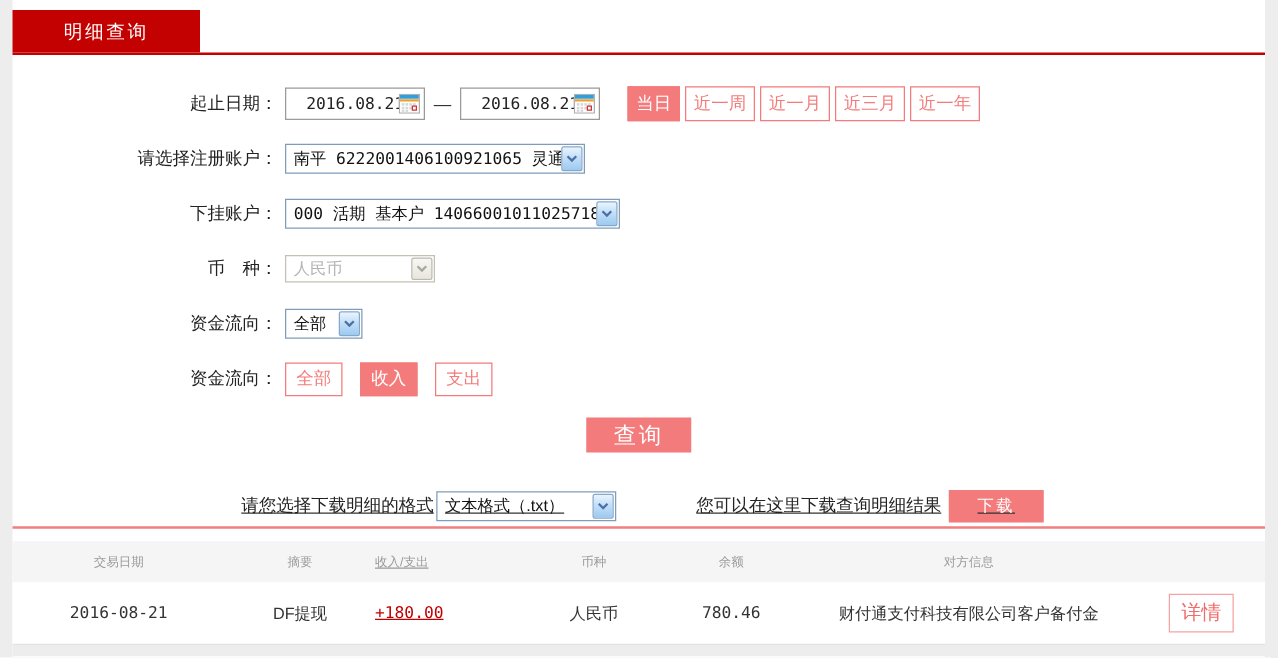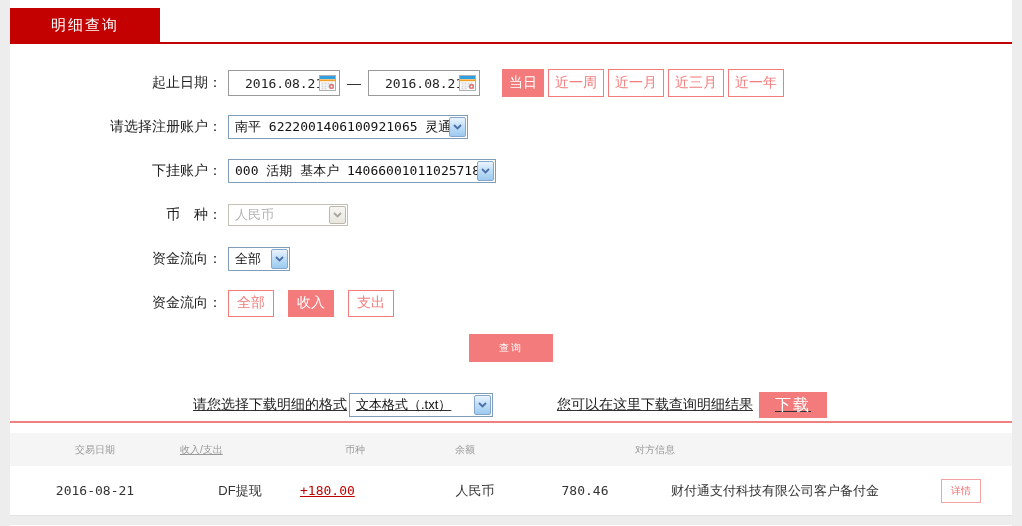--- a/index.html
+++ b/index.html
@@ -65,51 +65,51 @@
   .flow-btns { display:flex; gap:14px; }
   .fbtn {
     min-width:44px; height:27px; padding:0 8px; display:flex; align-items:center; justify-content:center;
     border:1px solid #f47b7b; color:#f47b7b; background:#fff; font-size:14px; cursor:pointer;
   }
   .fbtn.active { background:#f47b7b; color:#fff; }
 
   .query-row { height:46px; display:flex; justify-content:center; }
   .query-btn {
     margin-top:9px; width:84px; height:28px; background:#f47b7b; color:#fff;
-    border:none; font-size:10px; letter-spacing:2px; cursor:pointer;
+    border:none; font-size:18px; letter-spacing:2px; cursor:pointer;
   }
 
   
   .download-row { margin-top:21px; height:26px; display:flex; align-items:center;text-decoration:underline; }
   .dl-label { margin-left:183px; color:#222; }
   .dl-select { width:144px; margin-left:2px; }
   .dl-hint { margin-left:64px; color:#222; }
   .dl-btn {
-    margin-left:6px; width:68px; height:26px; background:#f47b7b; color:#fff;
-    border:none; font-size:16px; letter-spacing:2px; cursor:pointer;
+    margin-left:6px; width:76px; height:26px; background:#f47b7b; color:#fff;
+    border:none; font-size:13px; letter-spacing:2px; cursor:pointer;
   }
 
   
   .pink-line { margin-top:3px; height:2px; background:#f08080; }
   .table-gap { height:10px; }
   .trow { display:flex; align-items:center; }
   .thead { height:33px; background:#f5f5f5; color:#9a9a9a; font-size:10px; }
   .tdata { height:50px; border-bottom:1px solid #e3e3e3; background:#fff; font-size:13px; color:#333; }
   .c1 { flex:0 0 170px; text-align:center; }
   .c2 { flex:0 0 120px; text-align:center; }
   .c3 { flex:0 0 120px; text-align:left;text-decoration:underline; }
   .c4 { flex:0 0 110px; text-align:center; }
   .c5 { flex:0 0 110px; text-align:center; }
   .c6 { flex:0 0 270px; text-align:center; }
   .c7 { flex:1; text-align:center; }
   .mono { font-family:"DejaVu Sans Mono",monospace; }
   .amount-pos { color:#c00000; }
   .detail-btn {
     display:inline-block; padding:4px 9px; border:1px solid #f3a3a3; color:#ef6d6d;
-    background:#fff; font-size:10px; cursor:pointer;
+    background:#fff; font-size:16px; cursor:pointer;
   }
   .bottom-band { height:9px; background:#ededed; }
 </style>
 </head>
 <body>
 
 <div class="wrapper">
 
   <div class="tab-bar">
     <div class="tab">明细查询</div>
@@ -259,20 +259,21 @@
     </div>
     <span class="dl-hint">您可以在这里下载查询明细结果</span>
     <button class="dl-btn">下载</button>
   </div>
 
   <div class="pink-line"></div>
   <div class="table-gap"></div>
 
   <div class="trow thead">
     <div class="c1">交易日期</div>
+    <div class="c2">摘要</div>
     <div class="c3">收入/支出</div>
     <div class="c4">币种</div>
     <div class="c5">余额</div>
     <div class="c6">对方信息</div>
     <div class="c7"></div>
   </div>
 
   <div class="trow tdata">
     <div class="c1 mono">2016-08-21</div>
     <div class="c2">DF提现</div>

